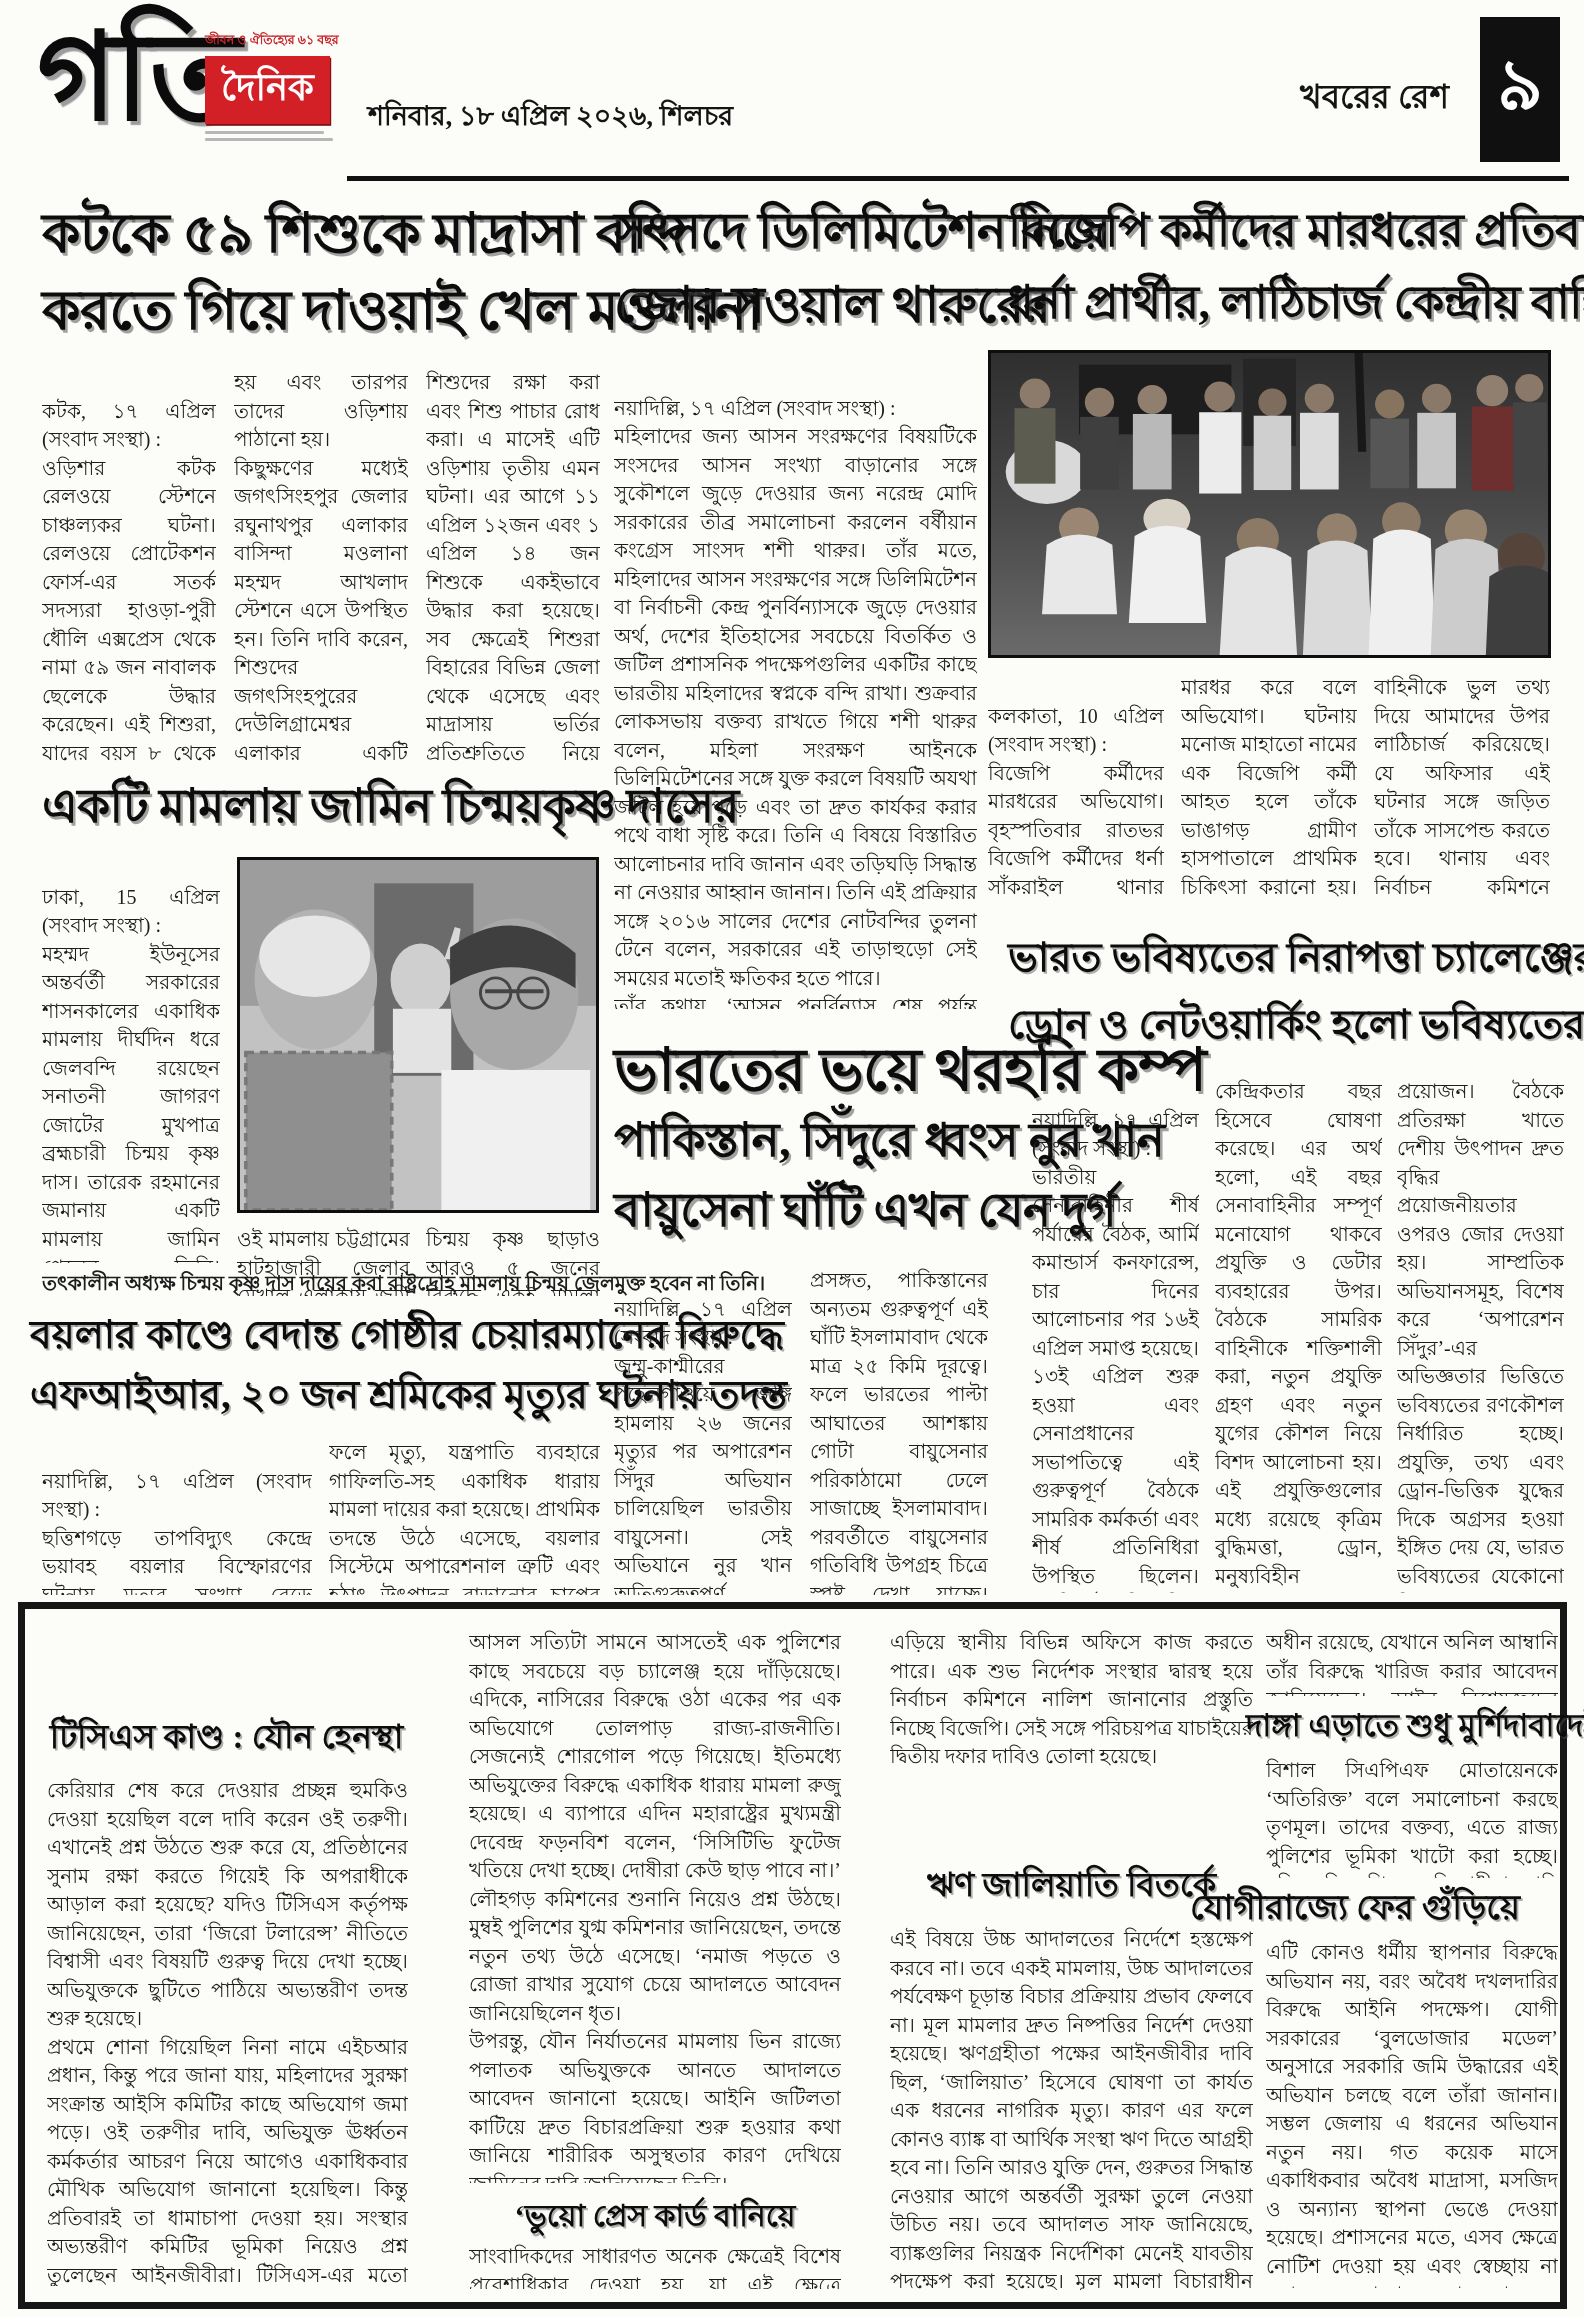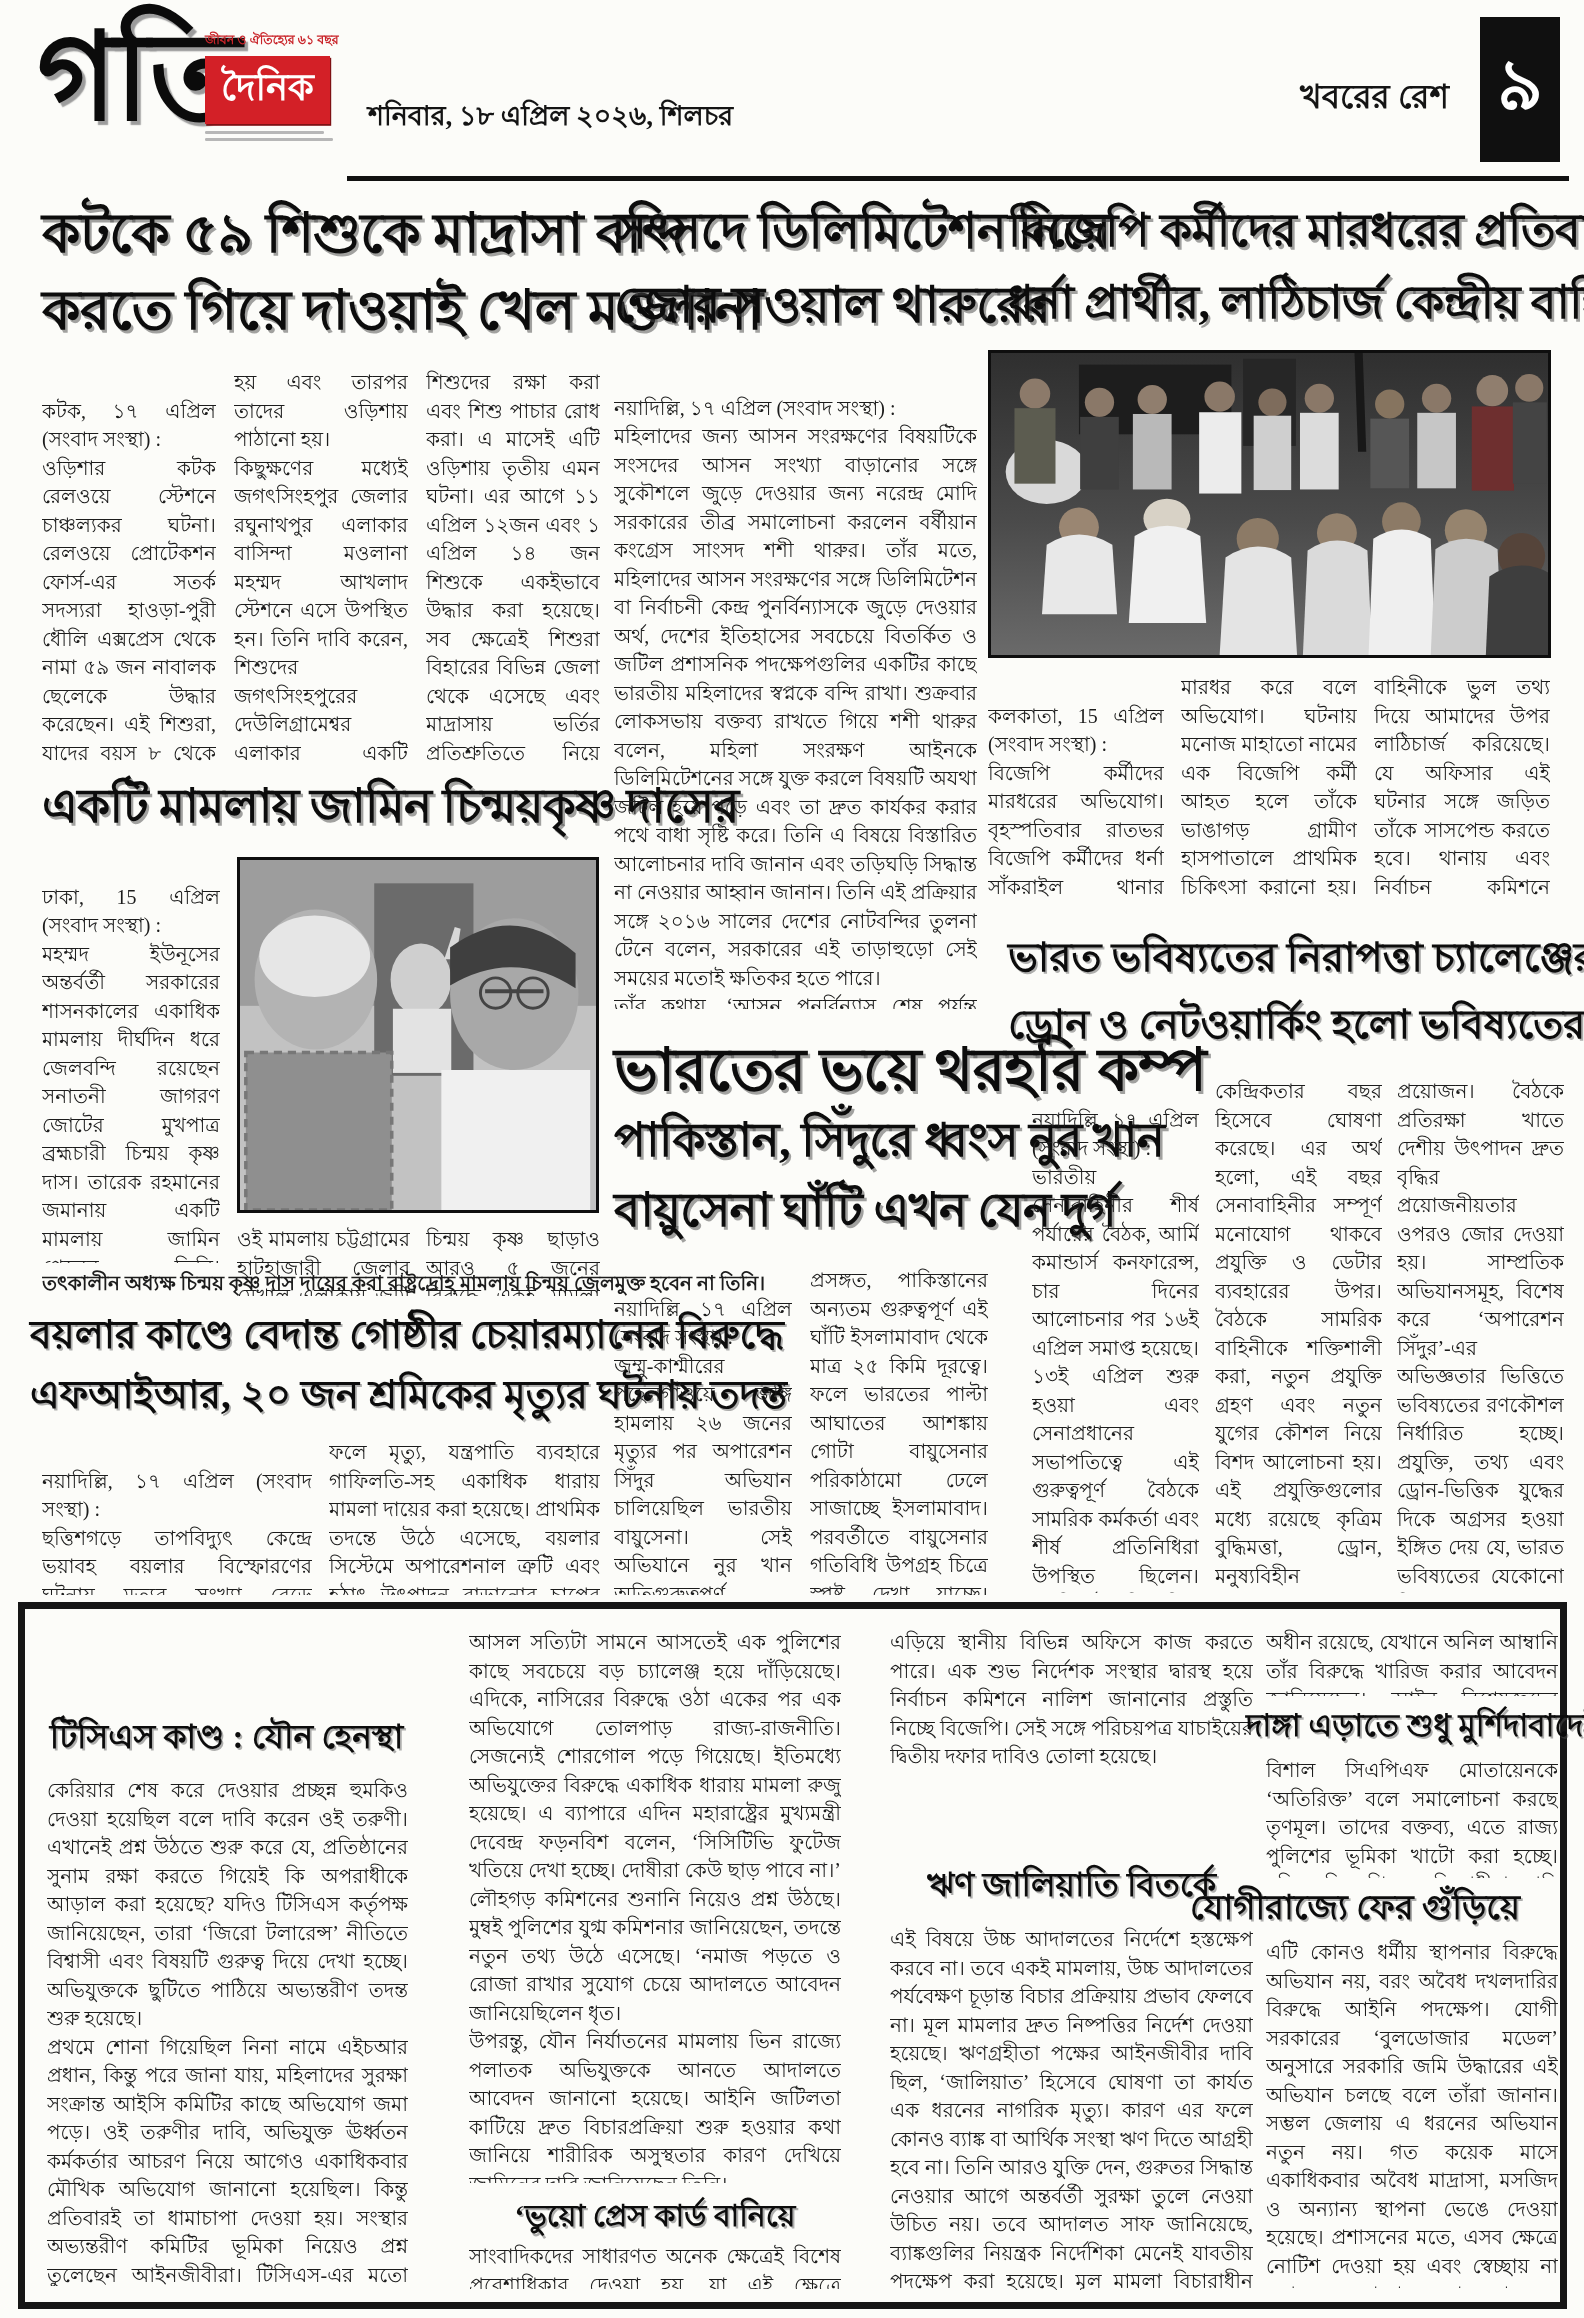--- a/index.html
+++ b/index.html
@@ -183,21 +183,21 @@
       <circle cx="700" cy="290" r="33" fill="#8c7a66"></circle>
         <path d="M652 320 q48 -32 98 0 l8 200 l-114 0 z" fill="#efefef"></path>
       <circle cx="810" cy="305" r="36" fill="#96846e"></circle>
         <path d="M758 338 q52 -36 106 0 l8 182 l-122 0 z" fill="#cccccc"></path>
       <circle cx="905" cy="350" r="40" fill="#55443a"></circle>
         <path d="M850 385 q55 -38 112 0 l6 135 l-124 0 z" fill="#3e3e3e"></path>
     </svg>
   </div>
 
   <div class="abs bt" style="left:988px;top:673px;width:176px;height:228px;">
-    <span class="dl">কলকাতা, 15 এপ্রিল (সংবাদ সংস্থা) :</span>
+    <span class="dl">কলকাতা, 10 এপ্রিল (সংবাদ সংস্থা) :</span>
     <span>বিজেপি কর্মীদের মারধরের অভিযোগ। বৃহস্পতিবার রাতভর বিজেপি কর্মীদের ধর্না সাঁকরাইল থানার সামনে। থানার সামনে ধর্না চলাকালীন কেন্দ্রীয় বাহিনী লাঠিচার্জ করে বলে অভিযোগ। শুক্রবার সকালে নির্বাচন কমিশন দ্বারা নিযুক্ত পুলিশ অবজার্ভার মোহিত মালপানির আশ্বাসে ধর্না প্রত্যাহার করেন বিজেপি প্রার্থী</span>
   </div>
   <div class="abs bt" style="left:1181px;top:673px;width:176px;height:228px;">মারধর করে বলে অভিযোগ। ঘটনায় মনোজ মাহাতো নামের এক বিজেপি কর্মী আহত হলে তাঁকে ভাঙাগড় গ্রামীণ হাসপাতালে প্রাথমিক চিকিৎসা করানো হয়। এই ঘটনায় সাঁকরাইল থানায় লিখিত অভিযোগ হওয়ার পরও পুলিশ পদক্ষেপ না করায় অভিযোগ তুলে রাতেই কর্মী সমর্থকদের নিয়ে থানার বাইরে টায়ার জ্বালিয়ে ধর্নায় বসেন বিজেপি</div>
   <div class="abs bt" style="left:1374px;top:673px;width:176px;height:228px;">বাহিনীকে ভুল তথ্য দিয়ে আমাদের উপর লাঠিচার্জ করিয়েছে। যে অফিসার এই ঘটনার সঙ্গে জড়িত তাঁকে সাসপেন্ড করতে হবে। থানায় এবং নির্বাচন কমিশনে অভিযোগ জানিয়েছি। পুলিশ অবজার্ভারের আশ্বাসের ধর্না প্রত্যাহার করা হয়েছে।’ পুলিশ সুপার মানব সিংলা বলেন, ‘থানার গেটের বাইরে, রাস্তার উপরে টায়ার</div>
 
   <div class="abs hl-sub" style="left:1008px;top:925px;width:558px;font-size:40px;line-height:65px;">ভারত ভবিষ্যতের নিরাপত্তা চ্যালেঞ্জের জন্য প্রস্তুত,</div>
   <div class="abs hl-sub" style="left:1008px;top:992px;width:558px;font-size:40px;line-height:65px;">ড্রোন ও নেটওয়ার্কিং হলো ভবিষ্যতের ব্রহ্মাস্ত্র</div>
 
   <div class="abs bt" style="left:1032px;top:1077px;width:167px;height:516px;">
     <span class="dl">নয়াদিল্লি, ১৭ এপ্রিল (সংবাদ সংস্থা) :</span>

